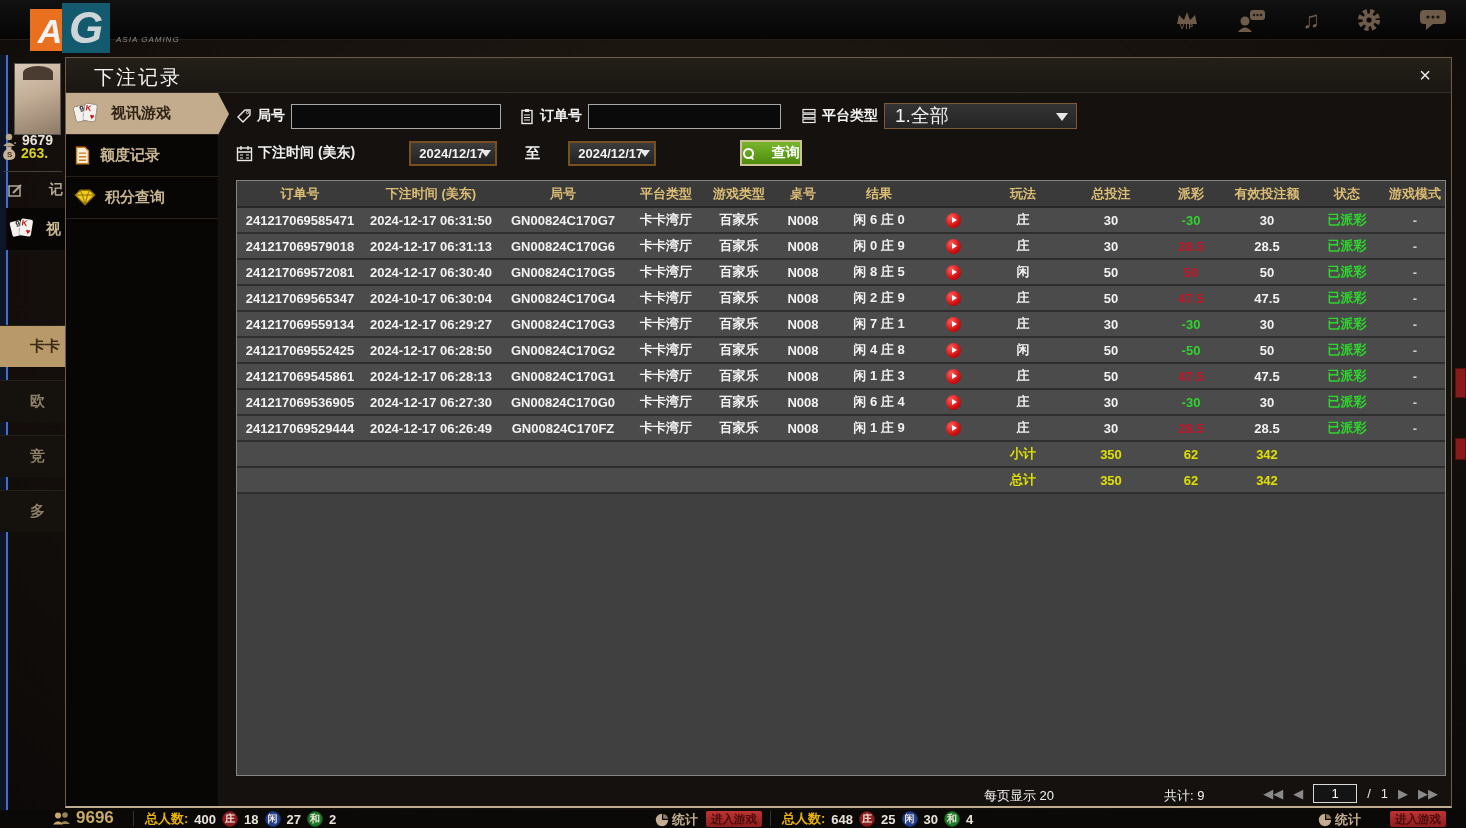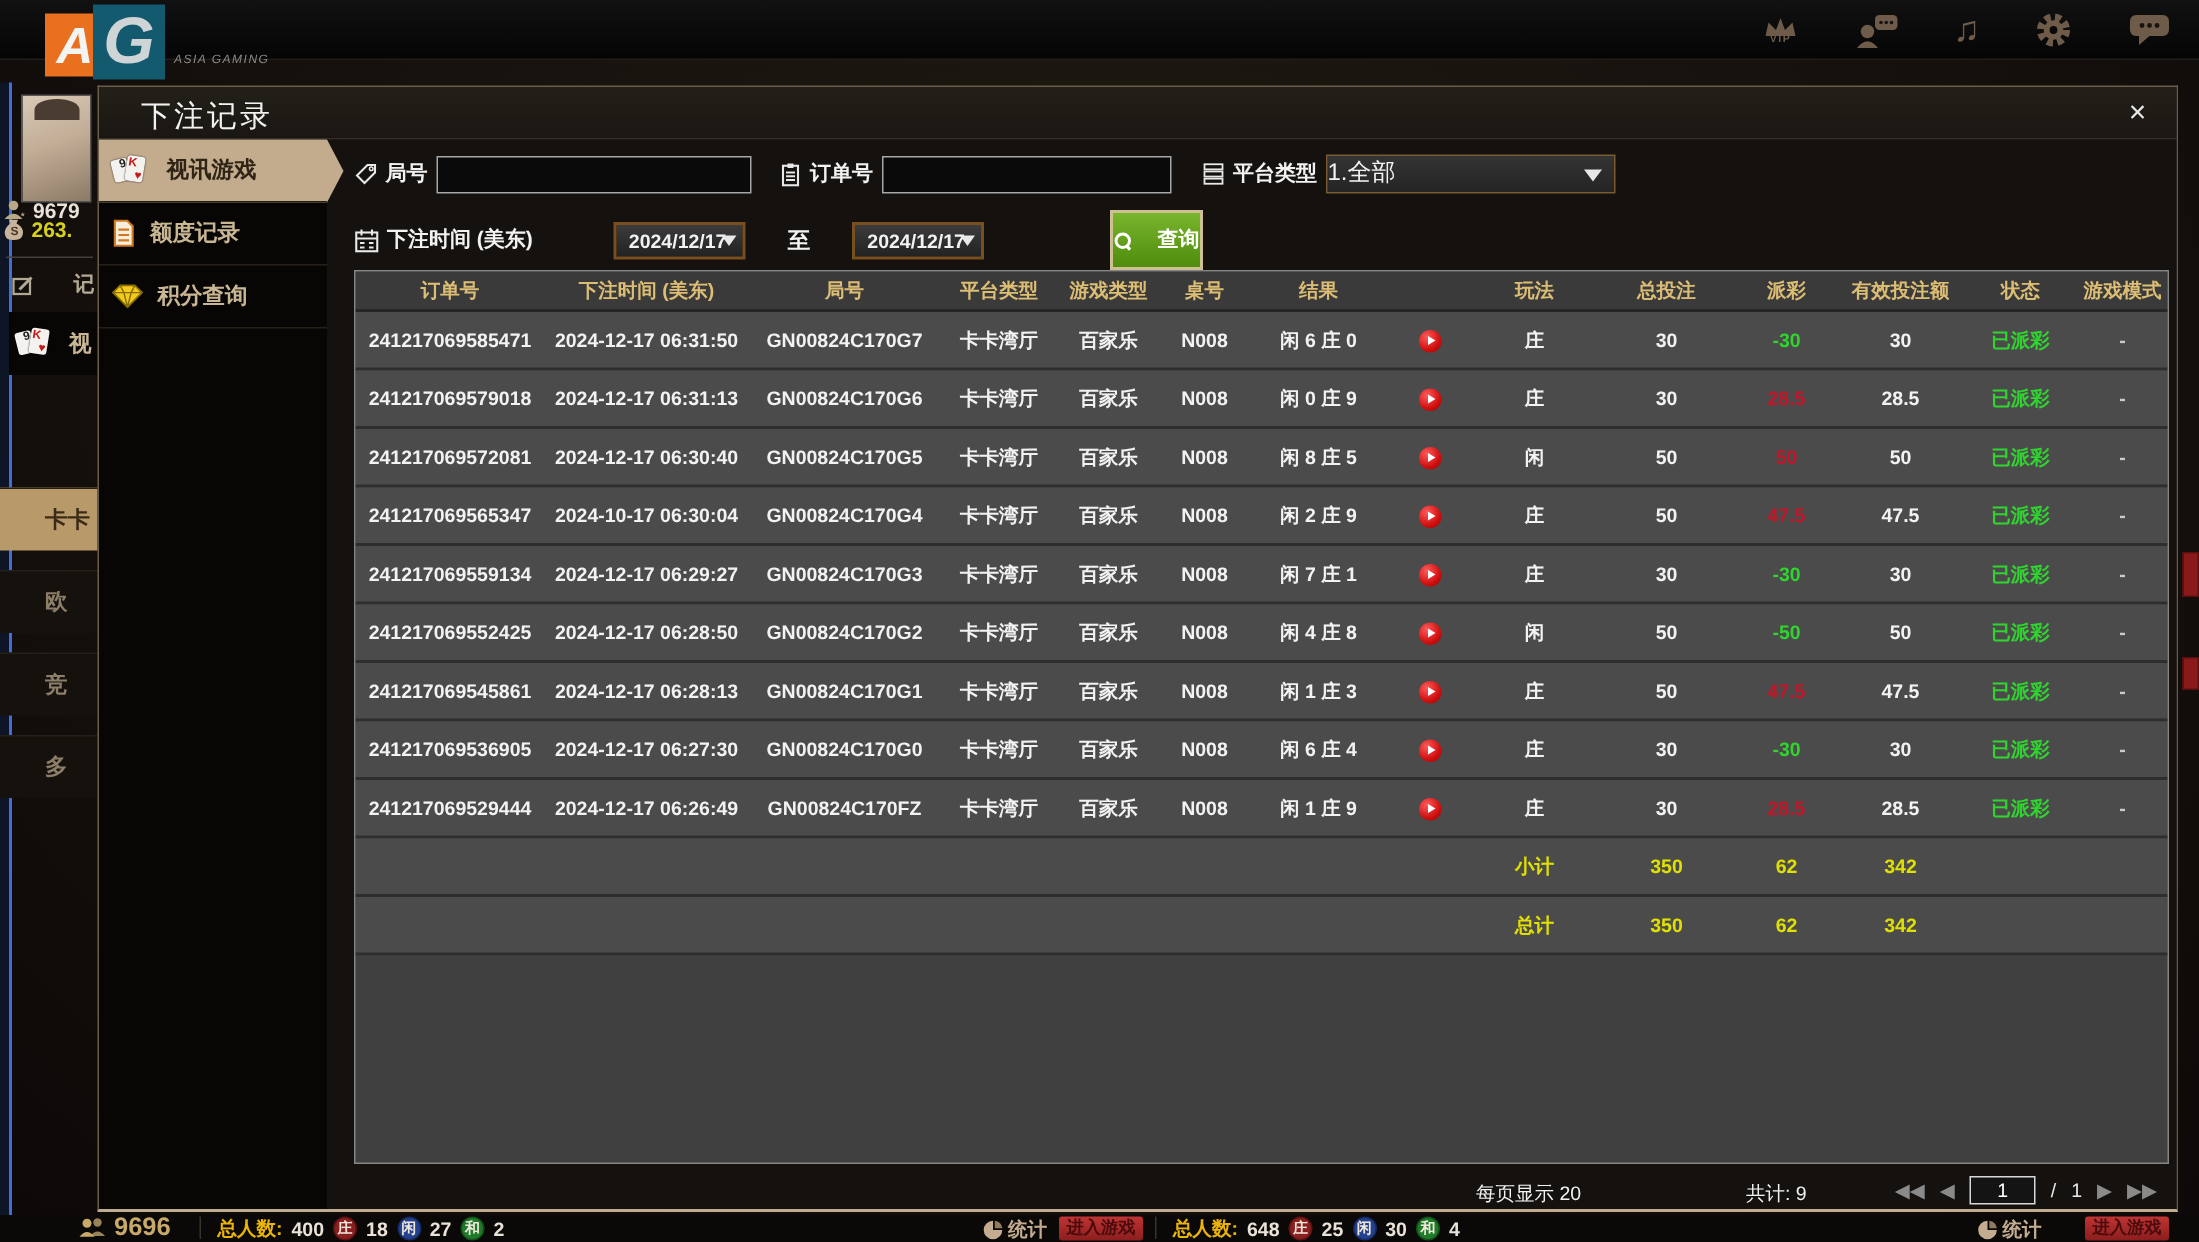--- a/index.html
+++ b/index.html
@@ -78,43 +78,43 @@
   
   #modal-content { position:relative; flex:1; background:#14110e; }
   .form-row { position:absolute; left:18px; display:flex; align-items:center; }
   #form-row1 { top:10px; }
   #form-row2 { top:47px; }
   .f-label { color:#f2f2f2; font-size:14px; font-weight:bold; margin:0 6px 0 5px; white-space:nowrap; }
   .f-input { width:210px; height:25px; background:#0a0a0a; border:1px solid #a8a8a8; color:#eee;
     font-size:13px; padding:0 6px; outline:none; }
   .f-input.short { width:193px; }
   .f-select { position:relative; width:193px; height:26px; background:linear-gradient(#343434,#242424);
-    border:1px solid #7a5a30; color:#f2f2f2; font-size:16px; line-height:24px; padding-left:0; cursor:pointer; }
+    border:1px solid #7a5a30; color:#f2f2f2; font-size:19px; line-height:24px; padding-left:10px; cursor:pointer; }
   .f-select .arr, .d-select .arr { position:absolute; right:8px; top:9px; width:0; height:0;
     border-left:6px solid transparent; border-right:6px solid transparent; border-top:8px solid #e8e8e8; }
   .d-select { position:relative; width:88px; height:25px; background:linear-gradient(#3c3c3c,#222);
     border:2px solid #7a4f1f; color:#f2f2f2; font-size:13px; font-weight:bold; line-height:21px;
     padding-left:8px; cursor:pointer; }
   .d-select .arr { right:4px; top:7px; border-left-width:5px; border-right-width:5px; border-top-width:7px; }
   #to-label { color:#f2f2f2; font-size:15px; font-weight:bold; margin:0 28px; }
-  #query-btn { display:flex; align-items:center; gap:18px; margin-left:84px; width:62px; height:40px;
+  #query-btn { display:flex; align-items:center; gap:18px; margin-left:84px; width:62px; height:26px;
     background:linear-gradient(#79b52c,#4f8c0e); border:2px solid #cdc193; color:#fff; font-size:14px;
     font-weight:bold; justify-content:center; cursor:pointer; }
   .mag { position:relative; width:11px; height:11px; }
   .mag::before { content:""; position:absolute; left:0; top:0; width:7px; height:7px; border:2px solid #fff; border-radius:50%; }
   .mag::after { content:""; position:absolute; left:8px; top:8px; width:2px; height:4px; background:#fff; transform:rotate(-45deg); }
 
   
   #table-wrap { position:absolute; left:18px; top:87px; width:1210px; height:596px;
     border:1px solid #858585; background:#404040; overflow:hidden; }
   .grid-row { display:grid; grid-template-columns:126px 136px 128px 78px 68px 60px 92px 56px 84px 92px 68px 84px 76px 1fr;
     align-items:center; }
   #table-header-row { height:27px; background:#3a3a3a; border-bottom:2px solid #262626; }
   #table-header-row .hc { text-align:center; color:#dcbd74; font-size:13px; font-weight:bold; white-space:nowrap; }
-  .trow { height:39px; background:#4b4b4b; border-bottom:2px solid #2e2e2e; }
+  .trow { height:26px; background:#4b4b4b; border-bottom:2px solid #2e2e2e; }
   .tc { text-align:center; color:#f2f2f2; font-size:13px; font-weight:600; white-space:nowrap; }
   .tc.red { color:#c41428; }
   .tc.green { color:#2fd42f; }
   .tc.dim { color:#cccccc; }
   .tc.yellow { color:#e0e000; font-weight:bold; }
   .play-btn { display:inline-block; position:relative; width:15px; height:15px; border-radius:50%;
     background:radial-gradient(circle at 35% 30%, #ff5a5a, #d01010 60%, #900); cursor:pointer; vertical-align:middle; }
   .play-btn .tri { position:absolute; left:6px; top:4px; width:0; height:0;
     border-top:3.5px solid transparent; border-bottom:3.5px solid transparent; border-left:5px solid #fff; }
 

